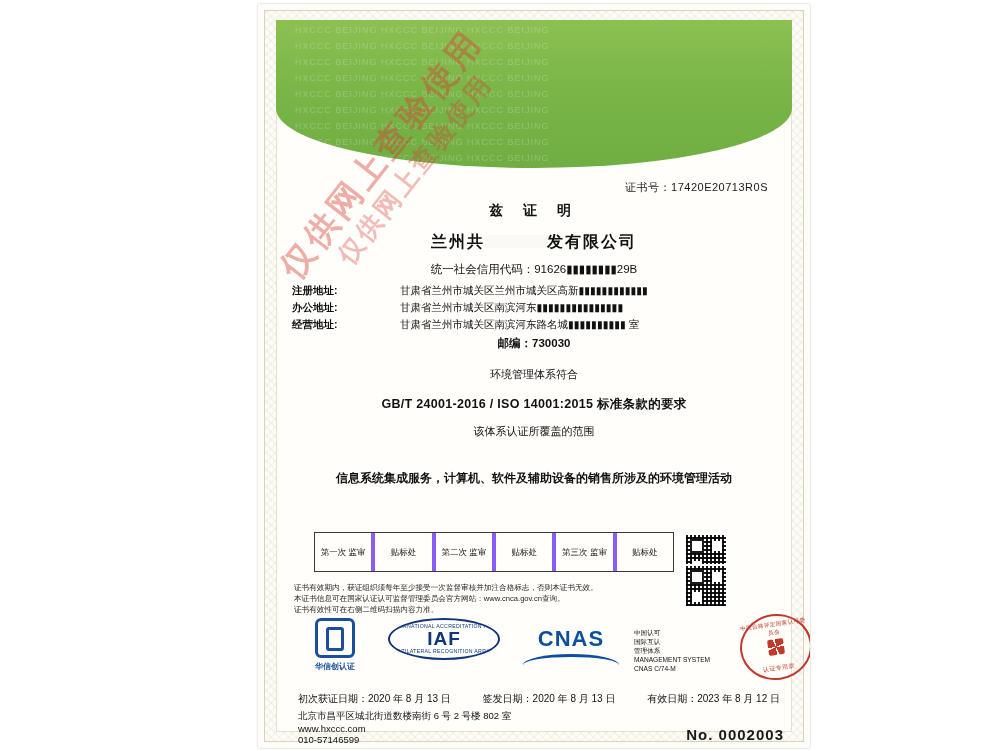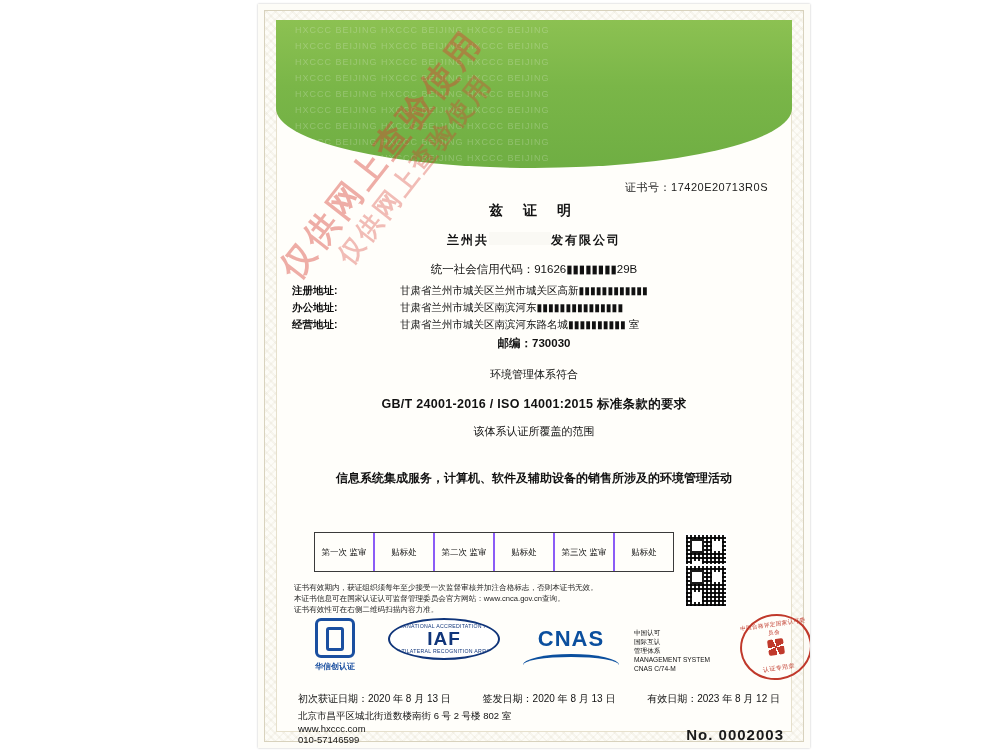--- a/index.html
+++ b/index.html
@@ -110,21 +110,21 @@
     font-size: 14px;
     font-weight: bold;
     letter-spacing: 8px;
     color: #111;
   }
   .company {
     position: absolute;
     left: 0; right: 0;
     top: 228px;
     text-align: center;
-    font-size: 12px;
+    font-size: 16px;
     font-weight: bold;
     color: #111;
     letter-spacing: 2px;
   }
   .company .redacted {
     display: inline-block;
     width: 62px;
     height: 13px;
     background: rgba(250,249,244,0.96);
     vertical-align: -1px;
@@ -212,21 +212,21 @@
     left: 56px;
     top: 528px;
     width: 360px;
     height: 40px;
     display: flex;
     border: 1px solid #3a3a3a;
     box-sizing: border-box;
   }
   .surv-cell {
     flex: 1 1 0;
-    border-right: 2px solid #8b5cf6;
+    border-right: 4px solid #8b5cf6;
     box-sizing: border-box;
     display: flex;
     align-items: center;
     justify-content: center;
     font-size: 8.5px;
     color: #111;
     text-align: center;
     line-height: 11px;
     padding: 1px;
   }

